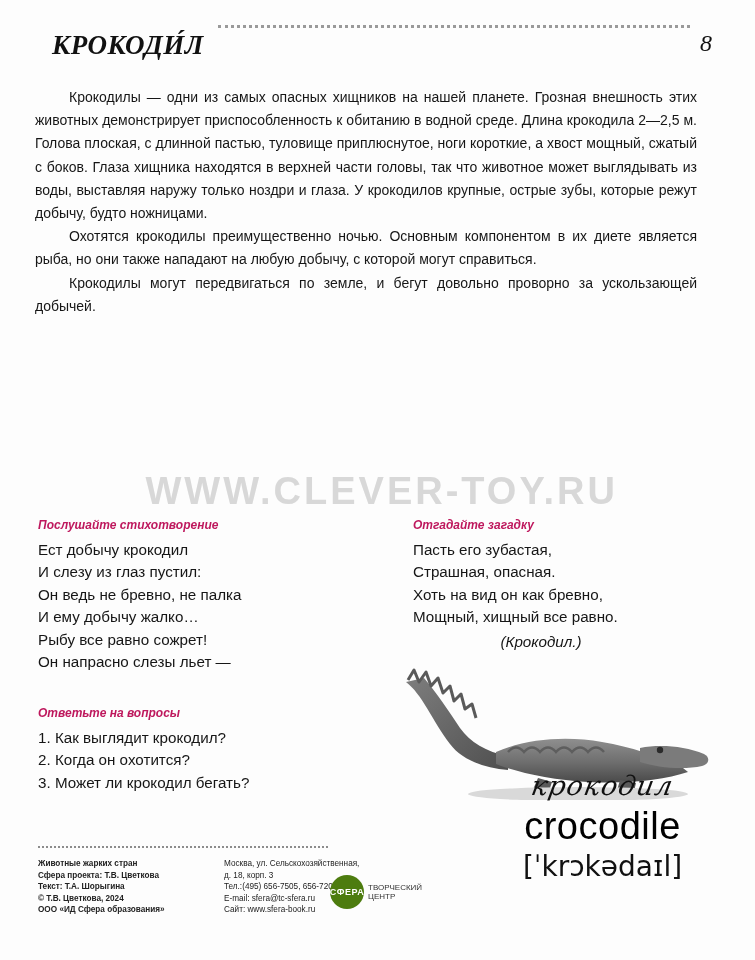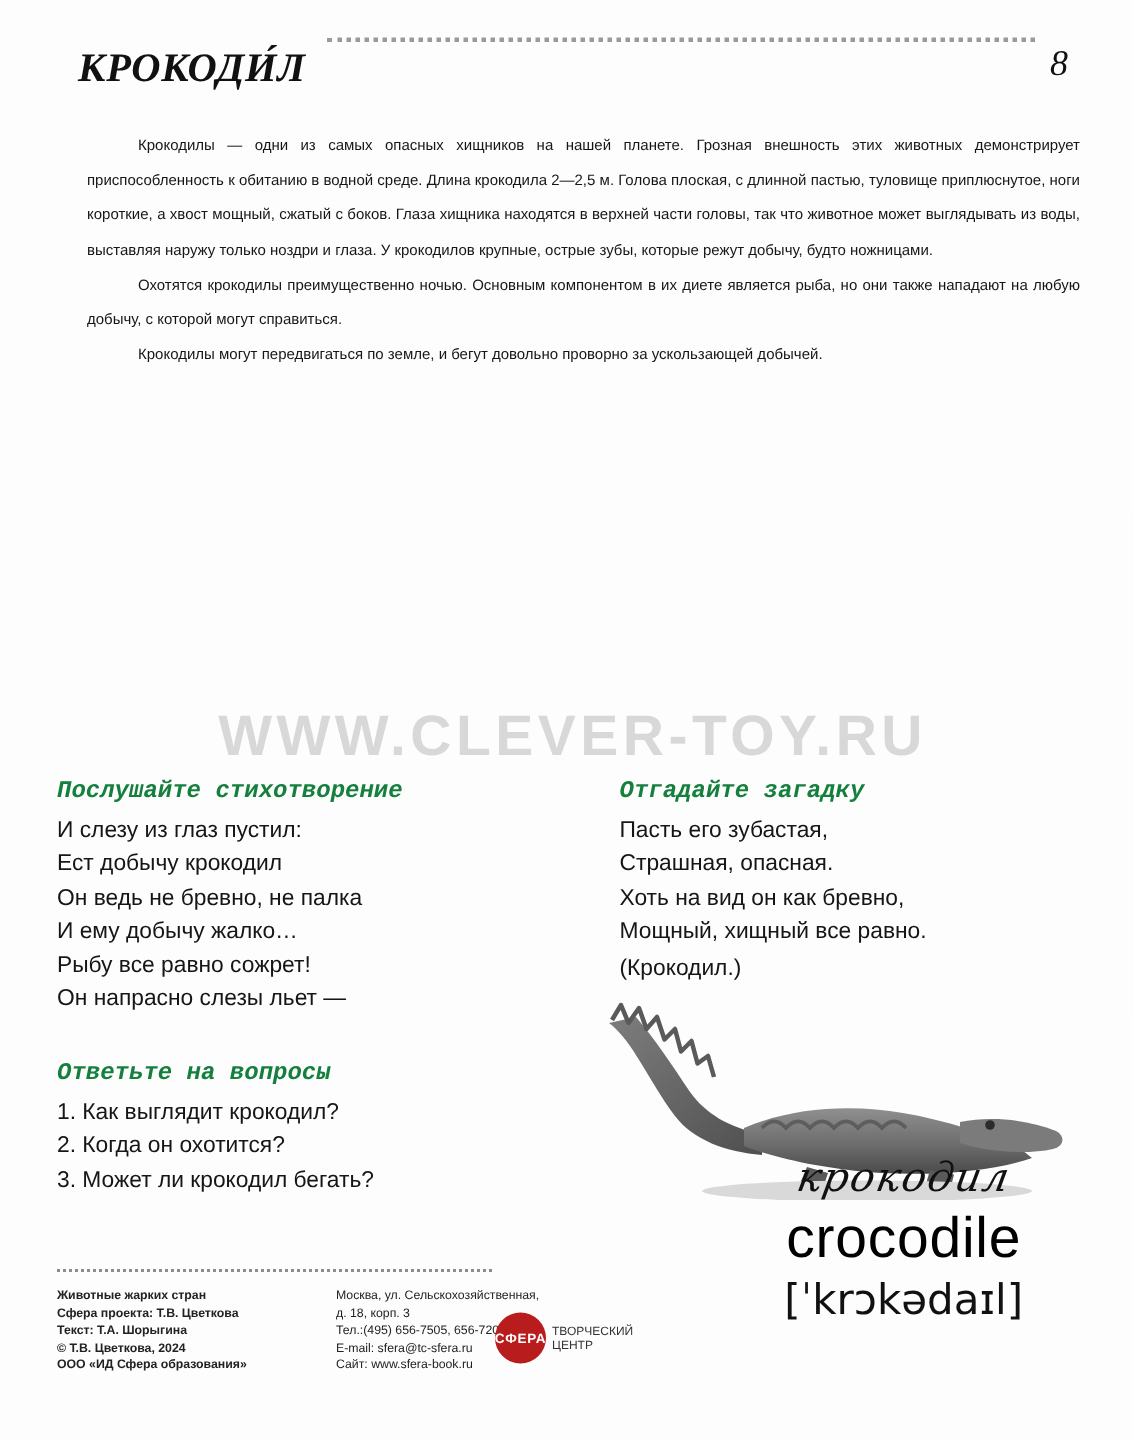--- a/index.html
+++ b/index.html
@@ -53,25 +53,25 @@
   .page-number {
     font-family: "Liberation Serif", serif;
     font-style: italic;
     font-size: 24px;
     color: #111;
   }
 
   
   .body-text {
     position: absolute;
-    left: 58px;
+    left: 35px;
     top: 86px;
     width: 662px;
     font-family: "Liberation Sans", sans-serif;
-    font-size: 10px;
+    font-size: 14px;
     line-height: 23.2px;
     text-align: justify;
     color: #161616;
   }
   .body-text p {
     margin: 0 0 0 0;
     text-indent: 34px;
   }
 
   
@@ -85,25 +85,25 @@
     font-weight: bold;
     font-size: 38px;
     letter-spacing: 3px;
     color: rgba(160,160,160,0.40);
     pointer-events: none;
     user-select: none;
   }
 
   
   .sec-head {
-    font-family: Liberation Mono, monospace;
+    font-family: Liberation Sans, sans-serif;
     font-weight: bold;
     font-style: italic;
-    font-size: 16px;
-    color: #15803d;
+    font-size: 12px;
+    color: #be185d;
   }
   .sec-body {
     font-family: "Liberation Sans", sans-serif;
     font-size: 15.2px;
     line-height: 22.4px;
     color: #161616;
   }
   .sec-body div { white-space: pre; }
 
   .poem {
@@ -115,21 +115,22 @@
   .poem .sec-body { margin-top: 7px; }
 
   .riddle {
     position: absolute;
     left: 413px;
     top: 518px;
     width: 320px;
   }
   .riddle .sec-body { margin-top: 7px; }
   .riddle .answer {
-    text-align: left;
+    font-style: italic;
+    text-align: center;
     padding-right: 64px;
     margin-top: 2px;
   }
 
   .questions {
     position: absolute;
     left: 38px;
     top: 706px;
     width: 330px;
   }
@@ -208,21 +209,21 @@
     top: 872px;
     width: 82px;
     height: 40px;
     display: flex;
     align-items: center;
     gap: 4px;
   }
   .logo-mark {
     width: 34px; height: 34px;
     border-radius: 50%;
-    background: #b91c1c;
+    background: #4d7c0f;
     color: #fff;
     font-size: 9px;
     font-weight: bold;
     display: flex;
     align-items: center;
     justify-content: center;
     letter-spacing: 0.5px;
   }
   .logo-text {
     font-size: 8px;
@@ -245,22 +246,22 @@
     <p>Крокодилы — одни из самых опасных хищников на нашей планете. Грозная внешность этих животных демонстрирует приспособленность к обитанию в водной среде. Длина крокодила 2—2,5 м. Голова плоская, с длинной пастью, туловище приплюснутое, ноги короткие, а хвост мощный, сжатый с боков. Глаза хищника находятся в верхней части головы, так что животное может выглядывать из воды, выставляя наружу только ноздри и глаза. У крокодилов крупные, острые зубы, которые режут добычу, будто ножницами.</p>
     <p>Охотятся крокодилы преимущественно ночью. Основным компонентом в их диете является рыба, но они также нападают на любую добычу, с которой могут справиться.</p>
     <p>Крокодилы могут передвигаться по земле, и бегут довольно проворно за ускользающей добычей.</p>
   </div>
 
   <div class="watermark">WWW.CLEVER-TOY.RU</div>
 
   <div class="poem">
     <div class="sec-head">Послушайте стихотворение</div>
     <div class="sec-body">
+      <div>Ест добычу крокодил</div>
       <div>И слезу из глаз пустил:</div>
-      <div>Ест добычу крокодил</div>
       <div>Он ведь не бревно, не палка</div>
       <div>И ему добычу жалко…</div>
       <div>Рыбу все равно сожрет!</div>
       <div>Он напрасно слезы льет —</div>
     </div>
   </div>
 
   <div class="riddle">
     <div class="sec-head">Отгадайте загадку</div>
     <div class="sec-body">

